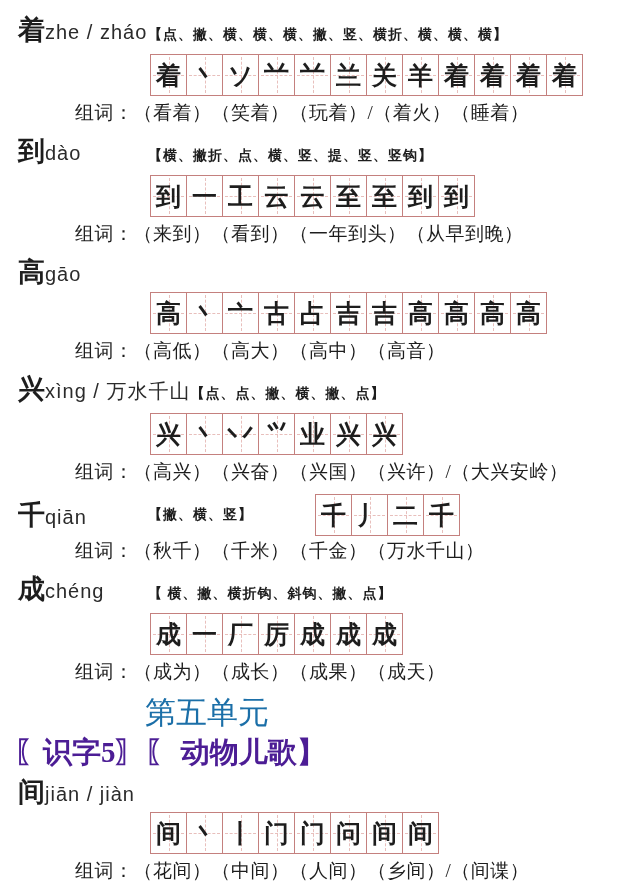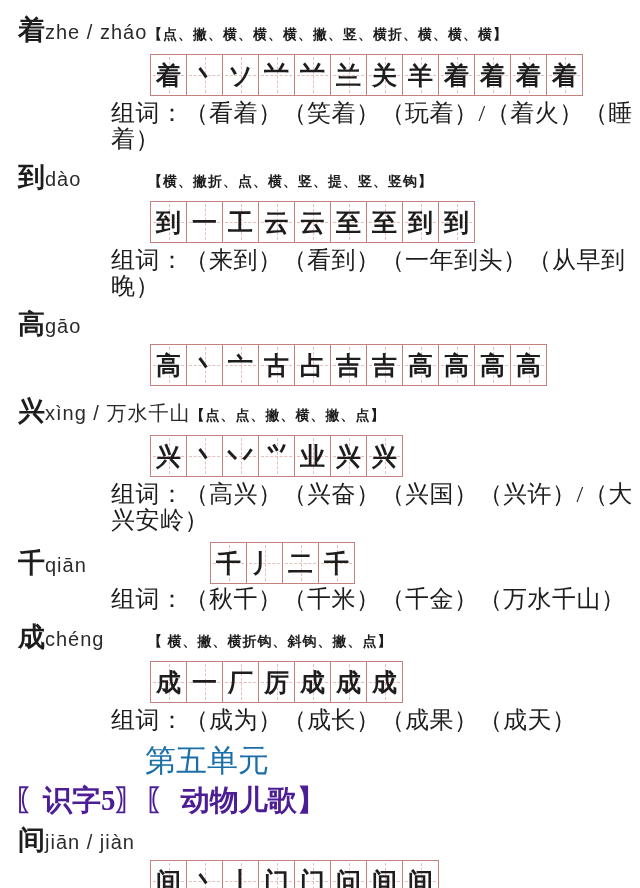--- a/index.html
+++ b/index.html
@@ -20,21 +20,21 @@
   .boxrow{display:flex;margin:4px 0 4px 150px}
   .cell{
     position:relative;width:37px;height:42px;box-sizing:border-box;
     border:1px solid #c4807e;margin-left:-1px;
     display:flex;align-items:center;justify-content:center;background:#fff;
   }
   .cell:first-child{margin-left:0}
   .cell::before{content:"";position:absolute;left:2px;right:2px;top:50%;border-top:1px dashed #e8bfbc}
   .cell::after{content:"";position:absolute;top:2px;bottom:2px;left:50%;border-left:1px dashed #e8bfbc}
   .glyph{position:relative;z-index:1;font-size:25px;font-weight:600}
-  .words{margin:2px 0 0 111px;font-size:24px;letter-spacing:.5px;line-height:26px}
+  .words{margin:2px 0 0 75px;font-size:19px;letter-spacing:.5px;line-height:26px}
   .unit-title{margin:8px 0 2px 145px;font-size:31px;font-weight:400;color:#1b6fa8;line-height:38px}
   .lesson-title{margin:0 0 6px 14px;font-size:29px;font-weight:700;color:#4c1d95;line-height:36px}
   .entry.inline .entry-head{align-items:center}
   .entry.inline .boxrow{margin:0 0 0 62px}
 </style>
 </head>
 <body>
 
 <div class="page">
 
@@ -162,20 +162,21 @@
         <div class="cell">
           <span class="glyph">高</span>
         </div>
         <div class="cell">
           <span class="glyph">高</span>
         </div>
         <div class="cell">
           <span class="glyph">高</span>
         </div>
       </div>
+    <div class="words">组词：（高低）（高大）（高中）（高音）</div>
   </div>
 
   <div class="entry">
     <div class="entry-head">
       <div class="head-left">
         <span class="char">兴</span>
         <span class="pinyin">xìng / 万水千山</span>
       </div>
       <span class="strokes">【点、点、撇、横、撇、点】</span>
     </div>
@@ -204,20 +205,21 @@
       </div>
     <div class="words">组词：（高兴）（兴奋）（兴国）（兴许）/（大兴安岭）</div>
   </div>
 
   <div class="entry inline">
     <div class="entry-head">
       <div class="head-left">
         <span class="char">千</span>
         <span class="pinyin">qiān</span>
       </div>
+      <span class="strokes">【撇、横、竖】</span>
       <div class="boxrow">
           <div class="cell">
             <span class="glyph">千</span>
           </div>
           <div class="cell">
             <span class="glyph">丿</span>
           </div>
           <div class="cell">
             <span class="glyph">二</span>
           </div>

